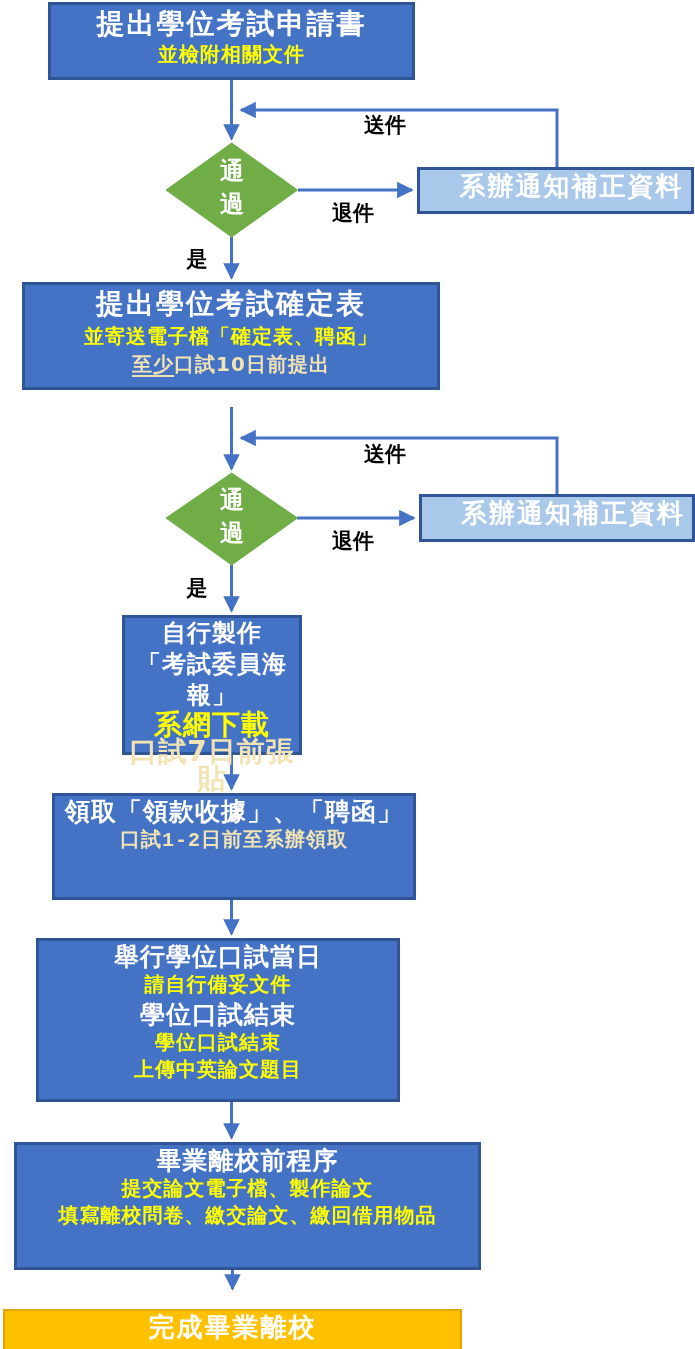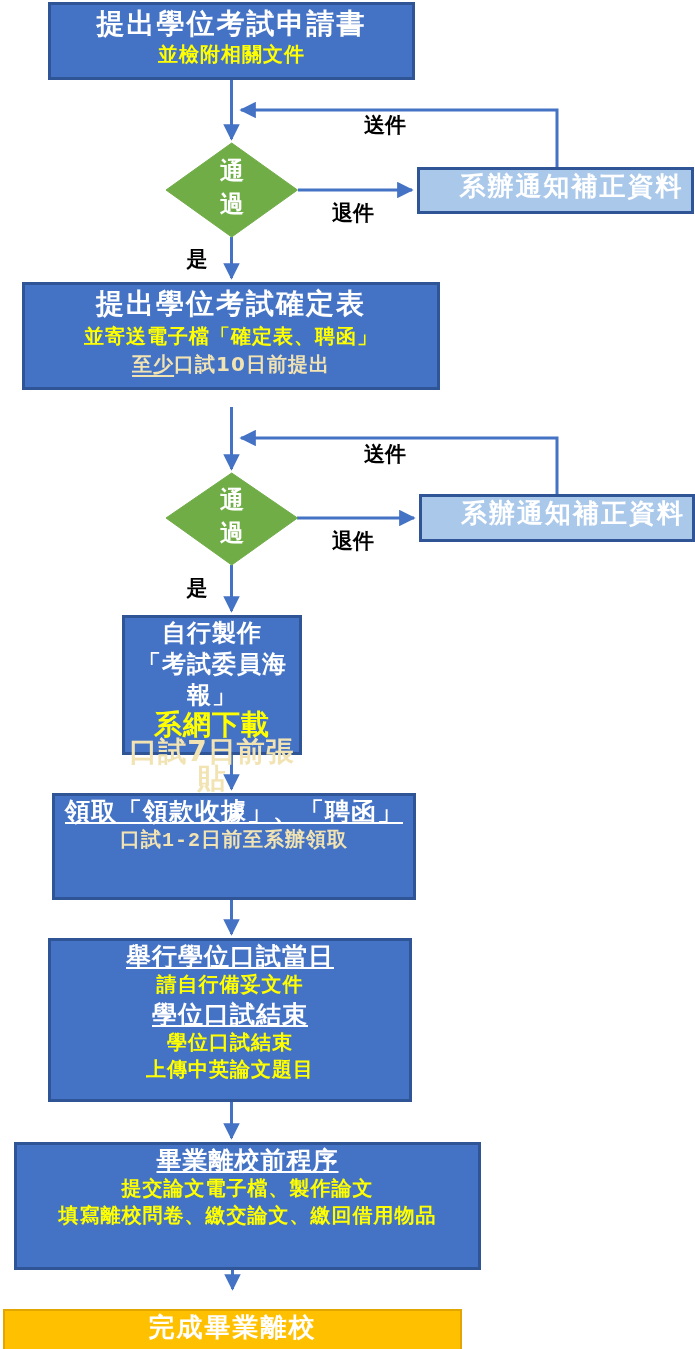--- a/index.html
+++ b/index.html
@@ -21,21 +21,21 @@
   .node{position:absolute;z-index:2;box-sizing:border-box;display:flex;flex-direction:column;
         align-items:center;text-align:center;}
   .blue{background:var(--box-blue);border:3px solid var(--box-blue-border);}
   .lightblue{background:var(--box-lightblue);border:3px solid var(--box-lightblue-border);padding-left:32px;}
   .orange{background:var(--box-orange);border:2px solid var(--box-orange-border);}
   .tw{color:var(--text-white);font-weight:bold;}
   .ty{color:var(--text-yellow);font-weight:bold;}
   .tc{color:var(--text-cream);font-weight:bold;}
   .t28{font-size:28px;line-height:37px;letter-spacing:2px;}
   .t26{font-size:26px;line-height:32px;letter-spacing:2px;}
-  .t25{font-size:25px;line-height:31px;letter-spacing:1px;text-decoration:underline;}
+  .t25{font-size:25px;line-height:31px;letter-spacing:1px;}
   .t24{font-size:24px;line-height:31px;letter-spacing:1px;}
   .t22{font-size:20px;line-height:28px;letter-spacing:1px;}
   .t21{font-size:20px;line-height:27px;letter-spacing:1px;font-family:Liberation Mono, monospace;}
   .t20{font-size:28px;line-height:27px;letter-spacing:1px;}
   .edge-label{position:absolute;z-index:3;color:var(--label-black);font-weight:bold;
               font-size:21px;text-align:center;}
   .diamond-text{position:absolute;z-index:3;width:34px;color:var(--text-white);font-weight:bold;
                 font-size:24px;line-height:33px;text-align:center;word-break:break-all;}
   .u{text-decoration:underline;text-underline-offset:4px;text-decoration-thickness:2px;margin-top:24px;}
 </style>
@@ -115,21 +115,21 @@
     <div class="tw t24">「考試委員海報」</div>
     <div class="ty t20">系網下載</div>
     <div class="tc t20">口試7日前張貼</div>
   </div>
 
   <div class="node blue" style="left:52px;top:793px;width:364px;height:107px;">
     <div class="tw t25">領取「領款收據」、「聘函」</div>
     <div class="tc t21">口試1-2日前至系辦領取</div>
   </div>
 
-  <div class="node blue" style="left:48px;top:938px;width:364px;height:164px;">
+  <div class="node blue" style="left:36px;top:938px;width:364px;height:164px;">
     <div class="tw t25">舉行學位口試當日</div>
     <div class="ty t21">請自行備妥文件</div>
     <div class="tw t25">學位口試結束</div>
     <div class="ty t21">學位口試結束</div>
     <div class="ty t21">上傳中英論文題目</div>
   </div>
 
   <div class="node blue" style="left:14px;top:1142px;width:467px;height:128px;">
     <div class="tw t25">畢業離校前程序</div>
     <div class="ty t21">提交論文電子檔、製作論文</div>

